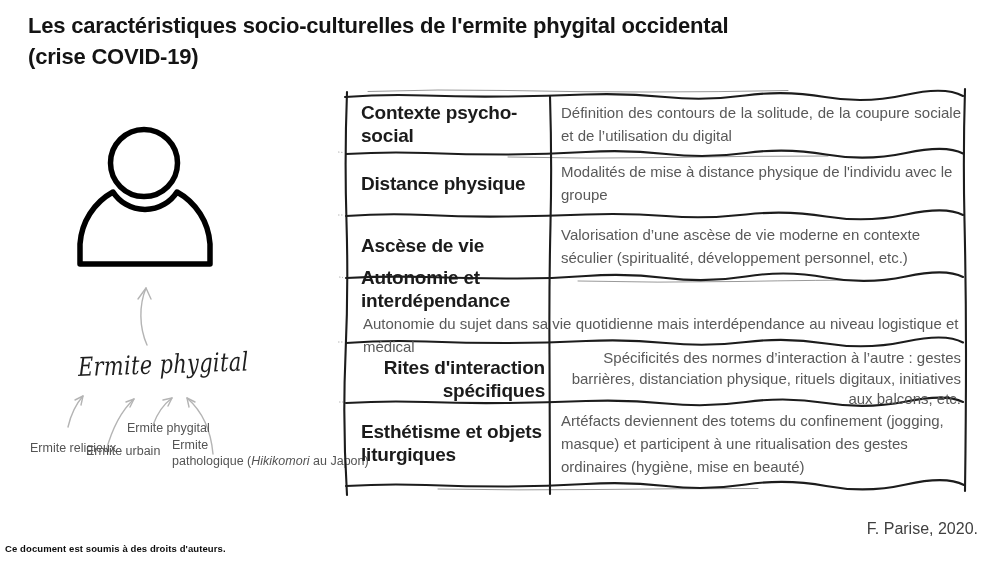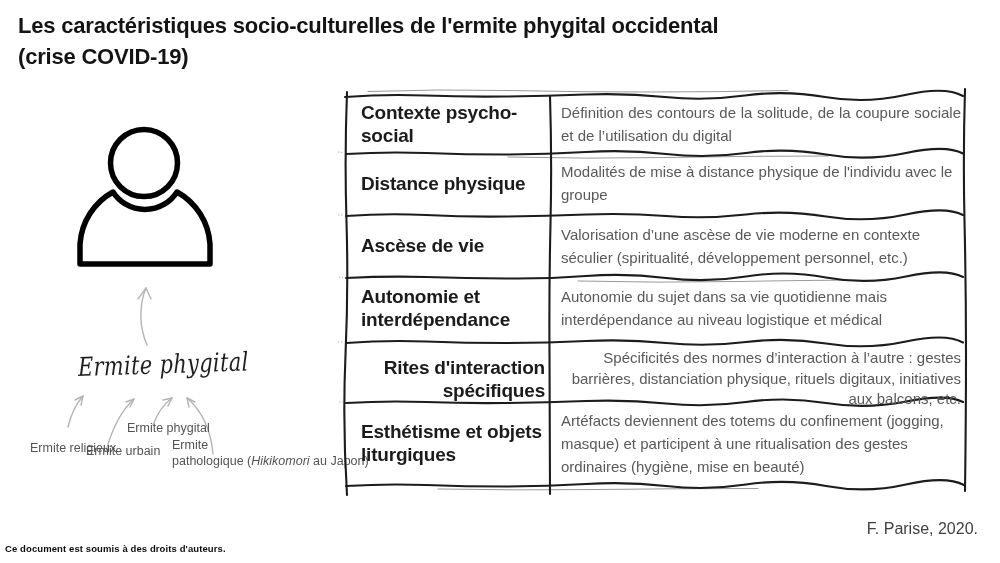--- a/index.html
+++ b/index.html
@@ -1,21 +1,21 @@
 <!DOCTYPE html>
 <html><head>
 <meta charset="utf-8">
 <style>
   * { margin: 0; padding: 0; box-sizing: border-box; }
   html, body { width: 1000px; height: 563px; background: #ffffff; overflow: hidden; }
   body { font-family: "Liberation Sans", "DejaVu Sans", sans-serif; position: relative; }
   .page { position: absolute; inset: 0; background: #fff; }
 
   
-  .title { position: absolute; left: 18px; top: 10px; width: 860px;
+  .title { position: absolute; left: 28px; top: 10px; width: 860px;
            font-weight: 700; color: #141414; font-size: 22px; line-height: 31px;
            letter-spacing: -0.2px; }
   .title span { display: block; white-space: nowrap; }
 
   
   .person-svg { position: absolute; left: 70px; top: 125px; }
   .arrows-svg { position: absolute; left: 20px; top: 275px; }
   .handwriting { position: absolute; left: 78px; top: 352px;
                  font-family: "DejaVu Serif", serif; font-style: italic;
                  font-size: 26px; color: #1e1e1e; white-space: nowrap;
@@ -125,21 +125,21 @@
     <div class="def-cell" style="text-align:justify;">Définition des contours de la solitude, de la coupure sociale et de l’utilisation du digital</div>
   </div>
   <div class="trow" style="top:152px;height:62px;">
     <div class="term-cell">Distance physique</div>
     <div class="def-cell">Modalités de mise à distance physique de l'individu avec le groupe</div>
   </div>
   <div class="trow" style="top:215px;height:61px;">
     <div class="term-cell">Ascèse de vie</div>
     <div class="def-cell">Valorisation d’une ascèse de vie moderne en contexte séculier (spiritualité, développement personnel, etc.)</div>
   </div>
-  <div class="trow" style="top:276px;height:64px;">
+  <div class="trow" style="top:266px;height:64px;flex-direction:column;">
     <div class="term-cell">Autonomie et interdépendance</div>
     <div class="def-cell">Autonomie du sujet dans sa vie quotidienne mais interdépendance au niveau logistique et médical</div>
   </div>
   <div class="trow" style="top:342px;height:74px;text-align:right;">
     <div class="term-cell">Rites d'interaction spécifiques</div>
     <div class="def-cell" style="line-height:20.5px;">Spécificités des normes d’interaction à l’autre : gestes barrières, distanciation physique, rituels digitaux, initiatives aux balcons, etc.</div>
   </div>
   <div class="trow" style="top:402px;height:82px;">
     <div class="term-cell">Esthétisme et objets liturgiques</div>
     <div class="def-cell">Artéfacts deviennent des totems du confinement (jogging, masque) et participent à une ritualisation des gestes ordinaires (hygiène, mise en beauté)</div>

